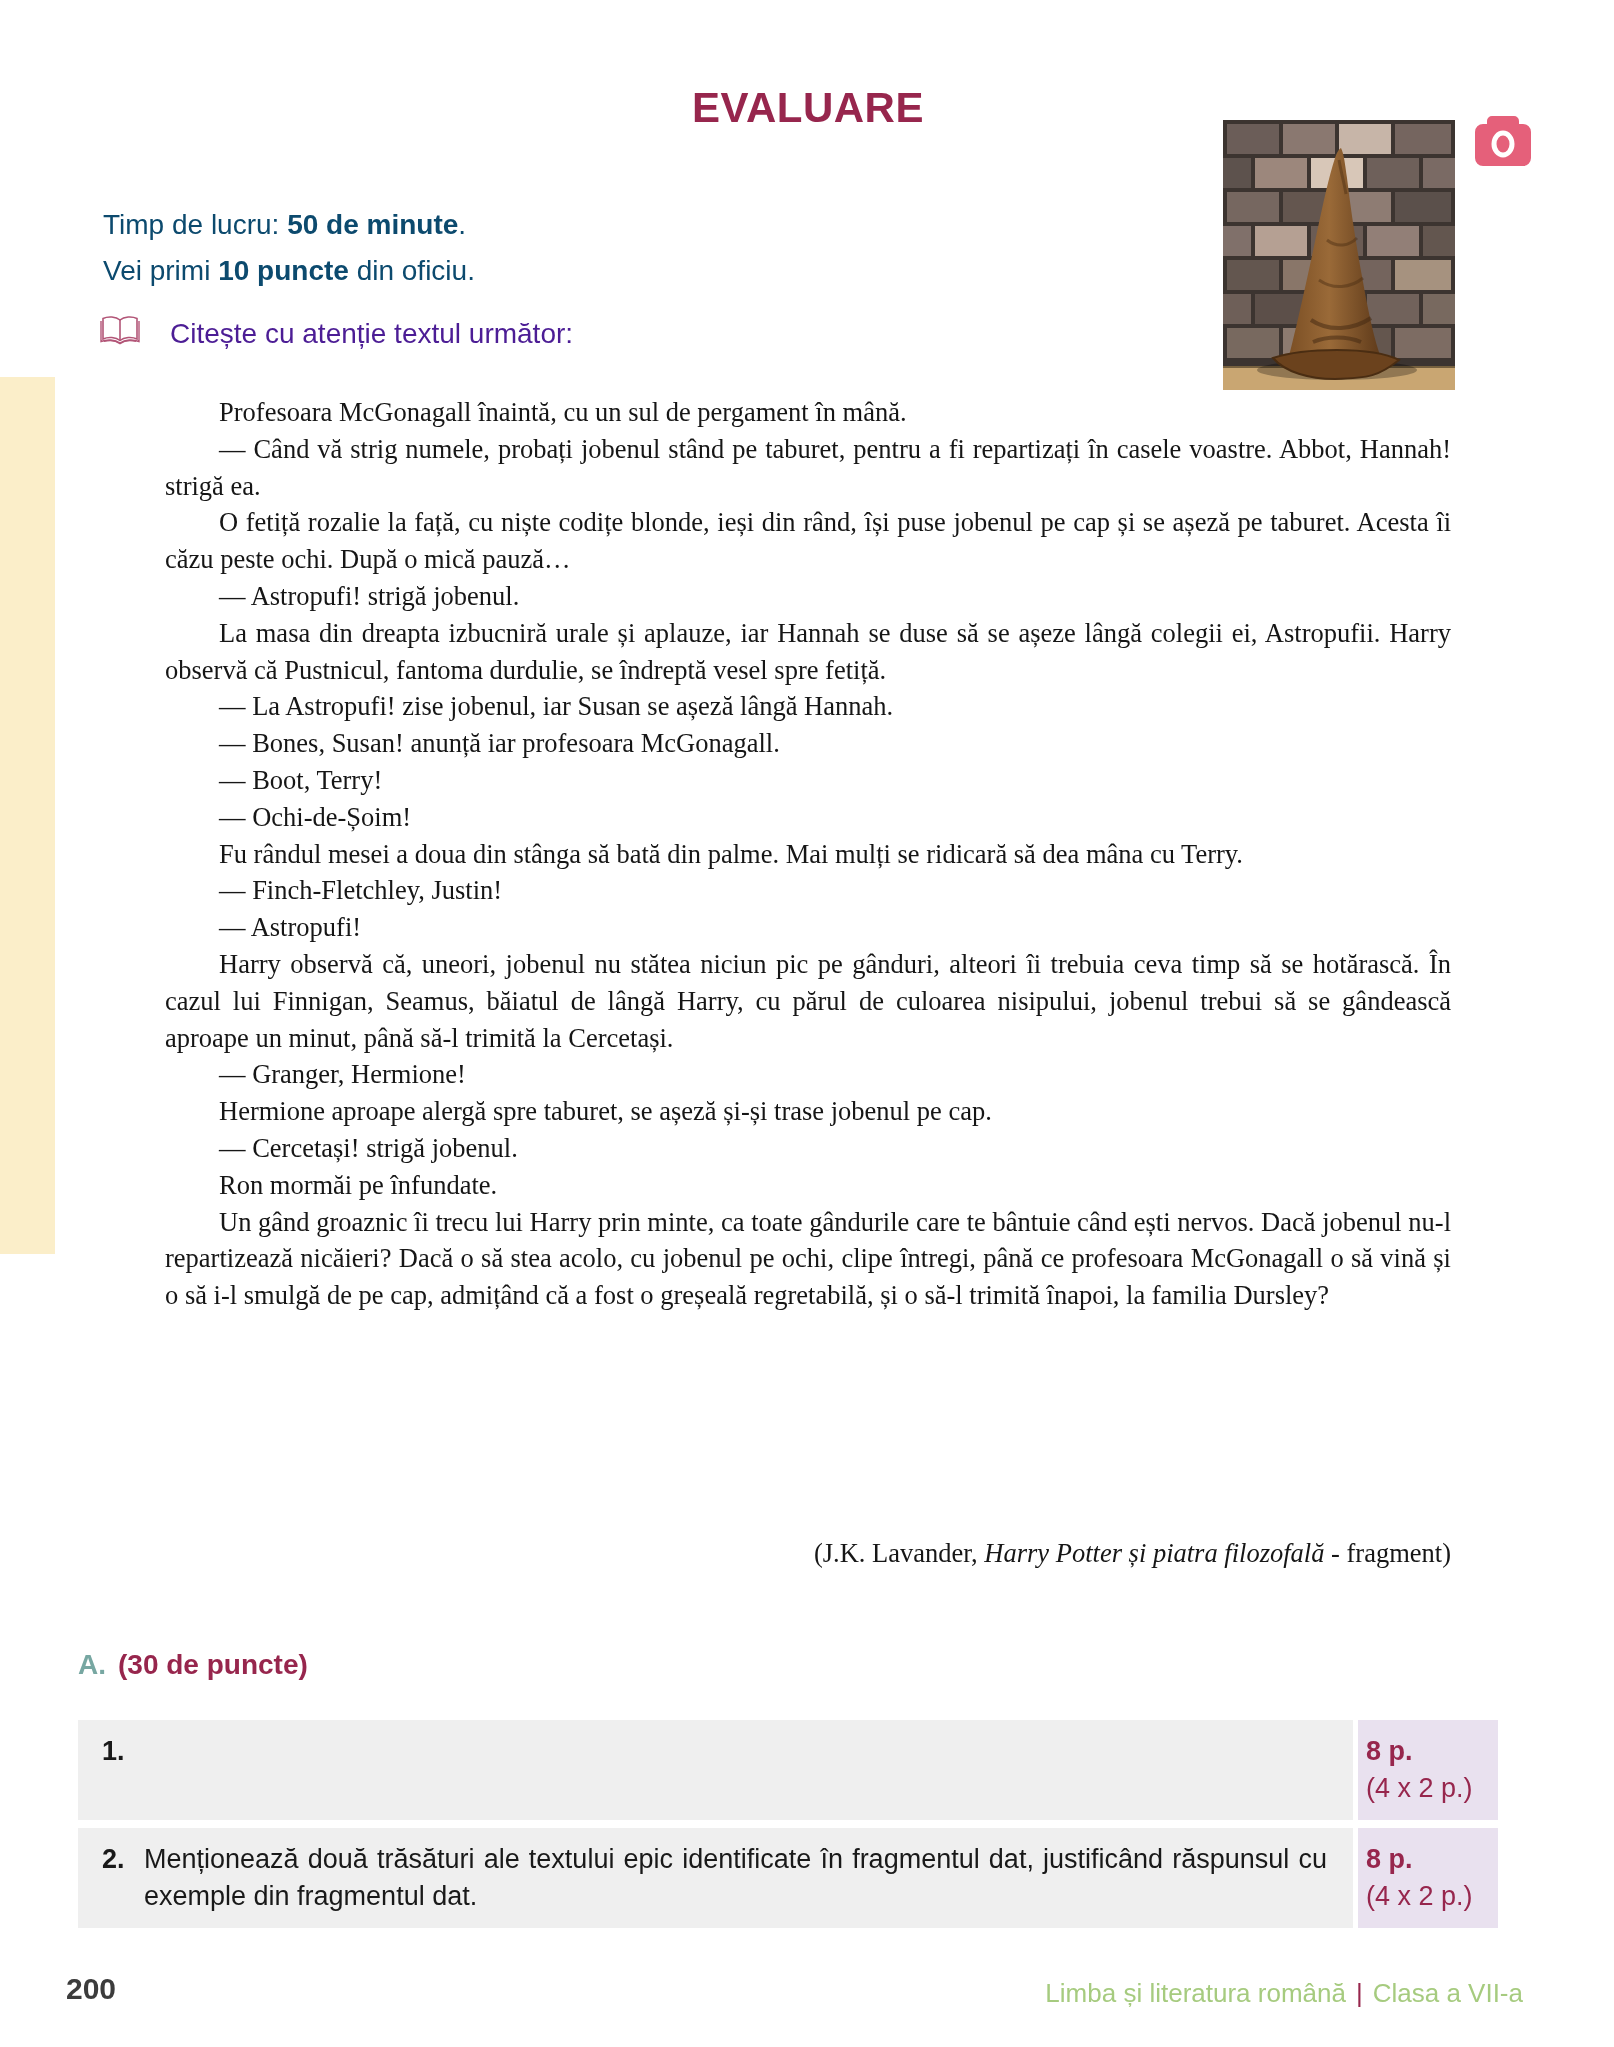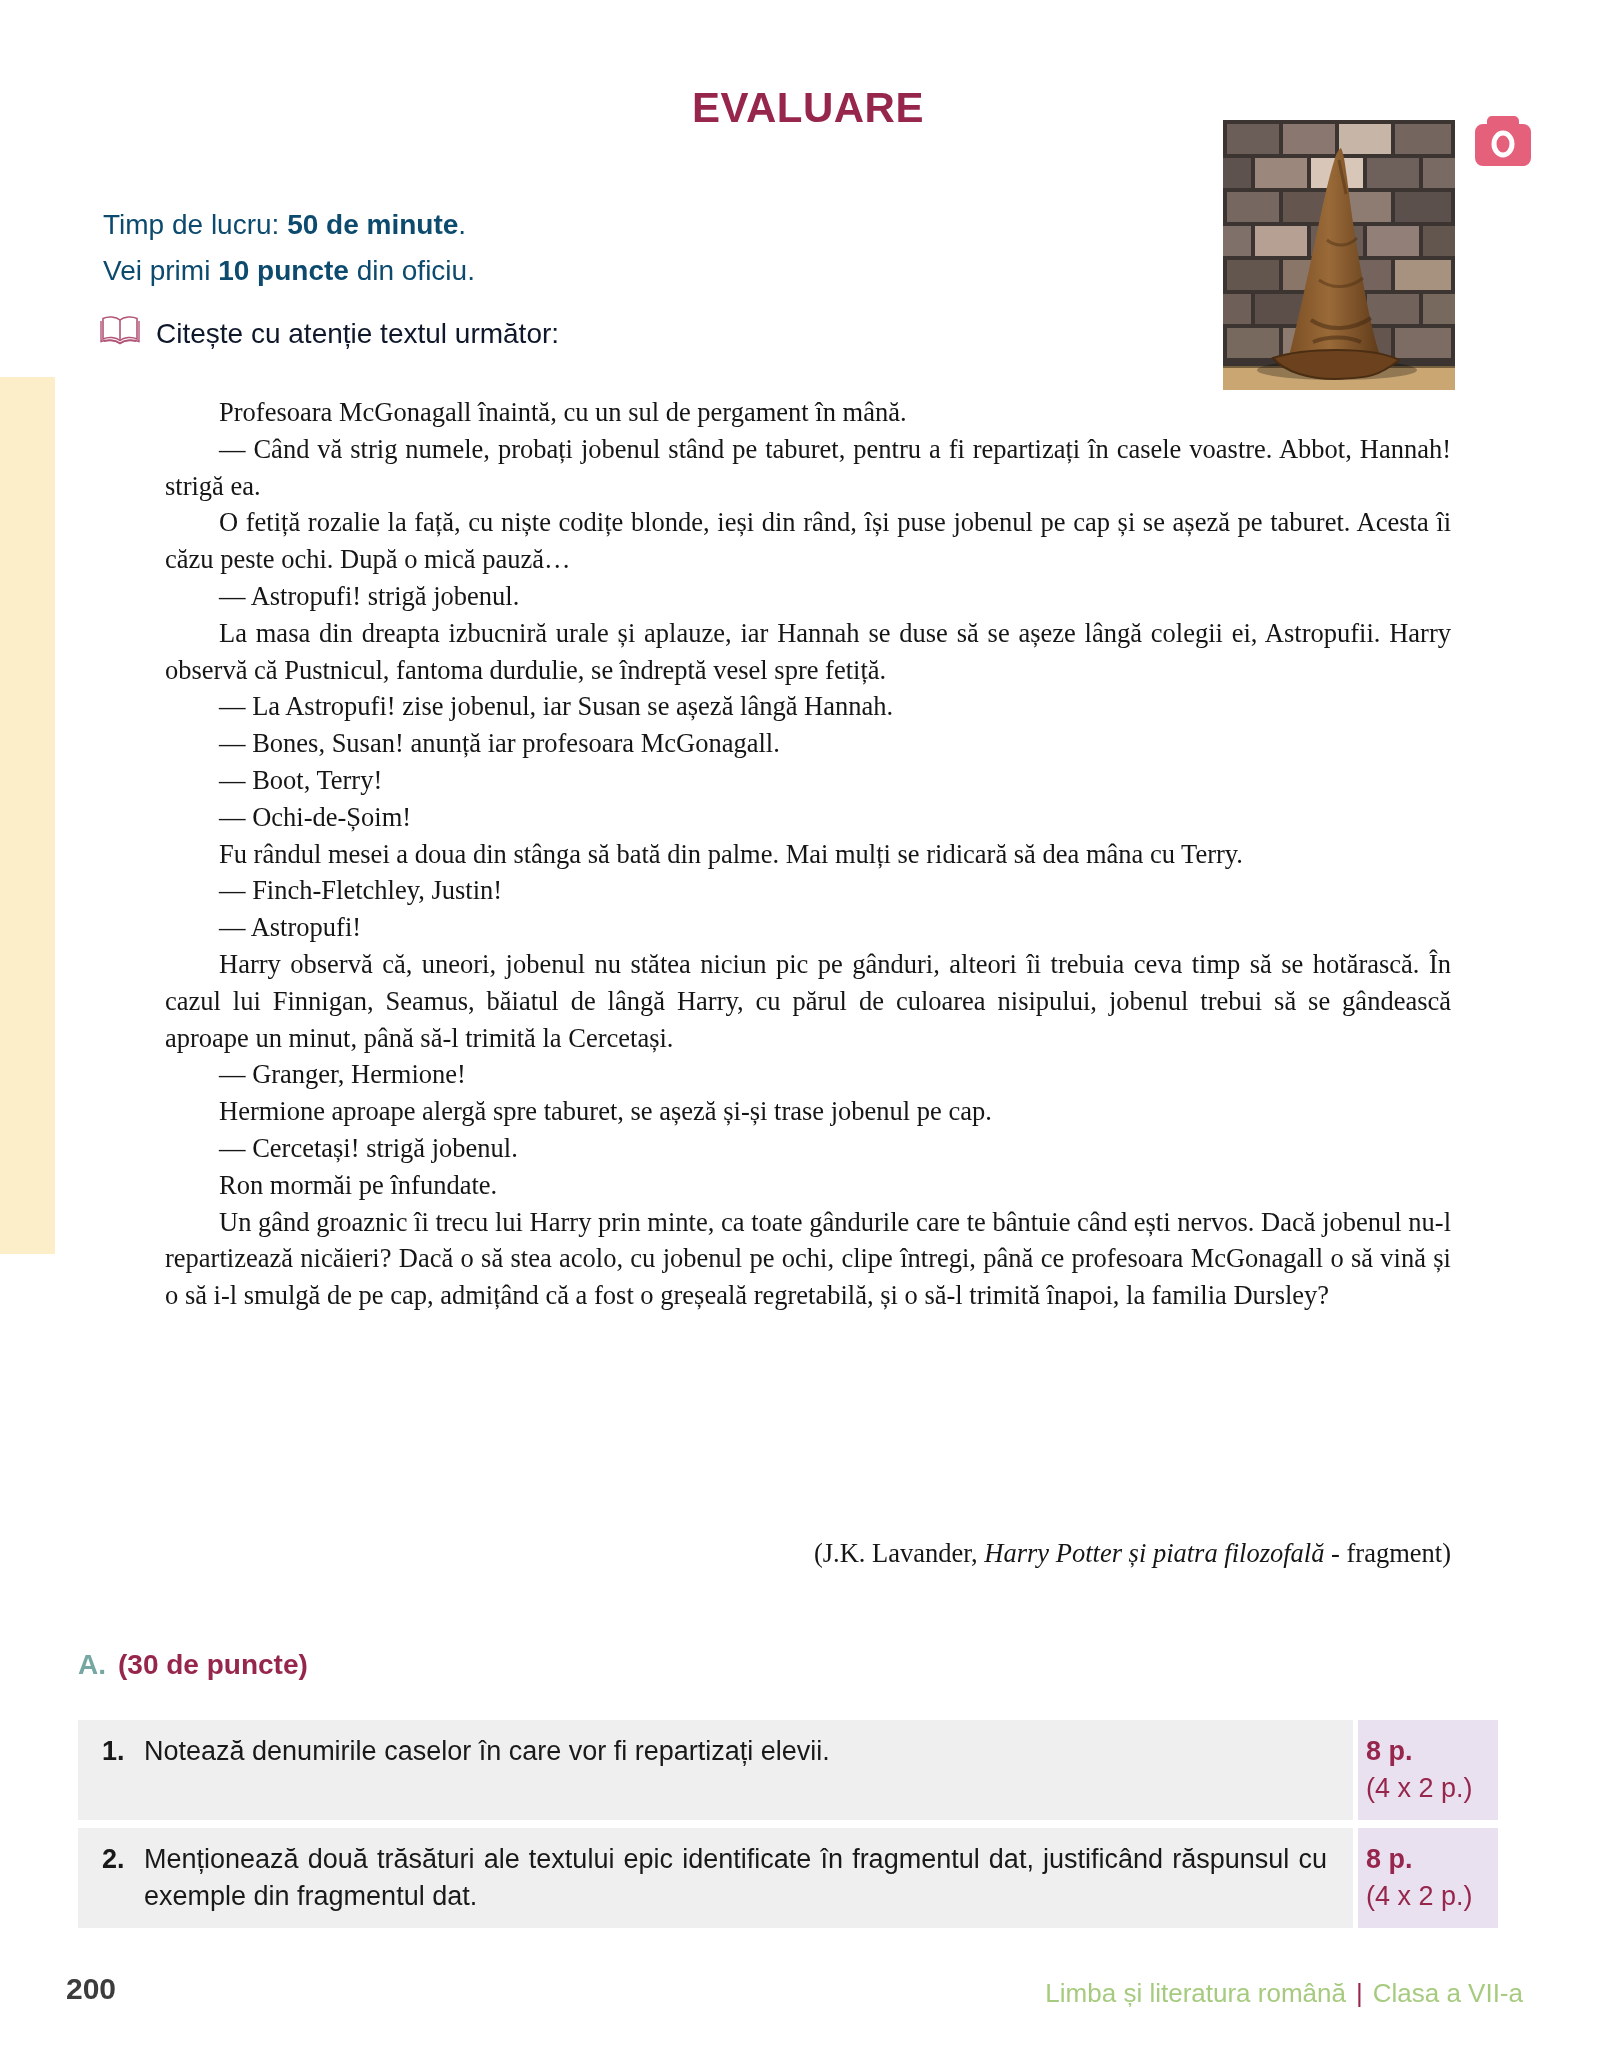--- a/index.html
+++ b/index.html
@@ -6,21 +6,21 @@
   .page{
     position:relative;width:1604px;height:2047px;background:#ffffff;
     font-family:"Liberation Sans",sans-serif;color:#1a1a1a;overflow:hidden;
   }
   .left-strip{position:absolute;left:0;top:377px;width:55px;height:877px;background:#fbeec9;}
   .page-title{
     position:absolute;left:165px;top:84px;width:1286px;text-align:center;
     font-size:42px;font-weight:bold;letter-spacing:.5px;color:#97264d;
   }
   .intro{position:absolute;left:103px;top:202px;font-size:28px;line-height:46px;color:#0c4a6e;}
-  .read-line{position:absolute;left:100px;top:314px;display:flex;align-items:center;gap:16px;font-size:28px;color:#0f172a;}
+  .read-line{position:absolute;left:100px;top:314px;display:flex;align-items:center;gap:30px;font-size:28px;color:#4c1d95;}
   .hat-figure{position:absolute;left:1223px;top:120px;width:232px;height:270px;}
   .hat-figure svg{display:block;}
   .camera{position:absolute;left:1475px;top:114px;width:56px;height:54px;}
   .reading-text{
     position:absolute;left:165px;top:394px;width:1286px;
     font-family:"Liberation Serif",serif;font-size:26.5px;line-height:36.8px;
     text-align:justify;color:#161616;
   }
   .reading-text p{margin:0;text-indent:54px;}
   .attribution{margin-top:2px;text-align:right;text-indent:0;}
@@ -185,21 +185,20 @@
   <div class="section-heading">
     <span class="section-letter">A.</span>
     <span class="section-points">(30 de puncte)</span>
   </div>
 
   <div class="q-table">
 
       <div class="q-row">
         <div class="q-cell">
           <span class="q-num">1.</span>
-          <div class="q-text">Notează denumirile caselor în care vor fi repartizați elevii.</div>
         </div>
         <div class="p-cell">
           <div class="p-main">8 p.</div>
           <div class="p-detail">(4 x 2 p.)</div>
         </div>
       </div>
 
       <div class="q-row">
         <div class="q-cell">
           <span class="q-num">2.</span>

